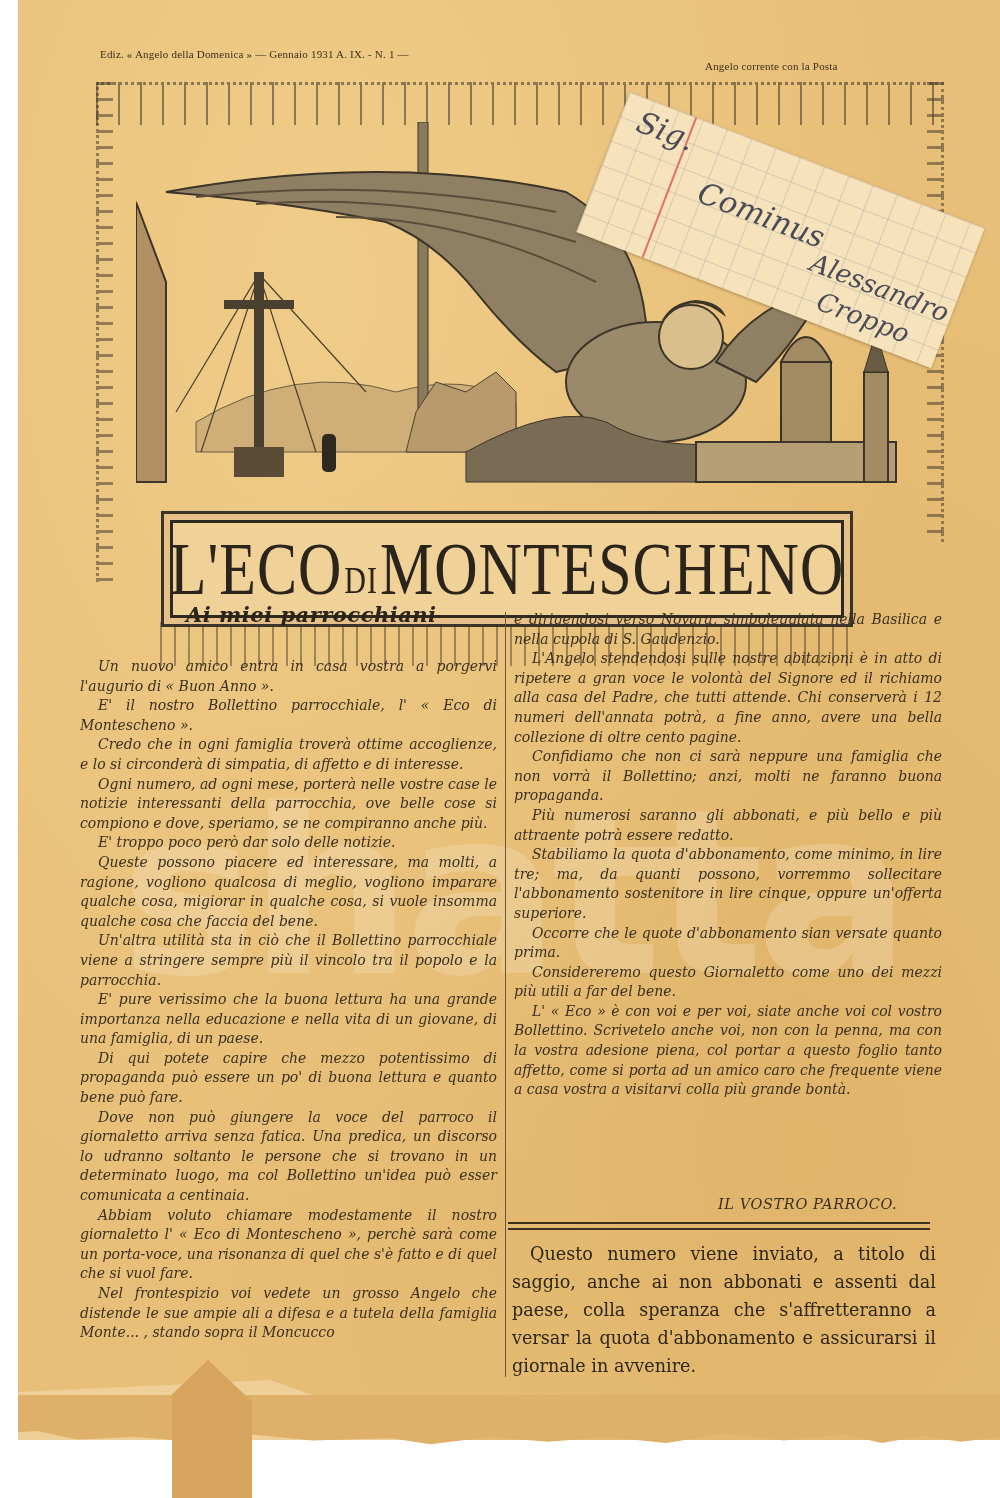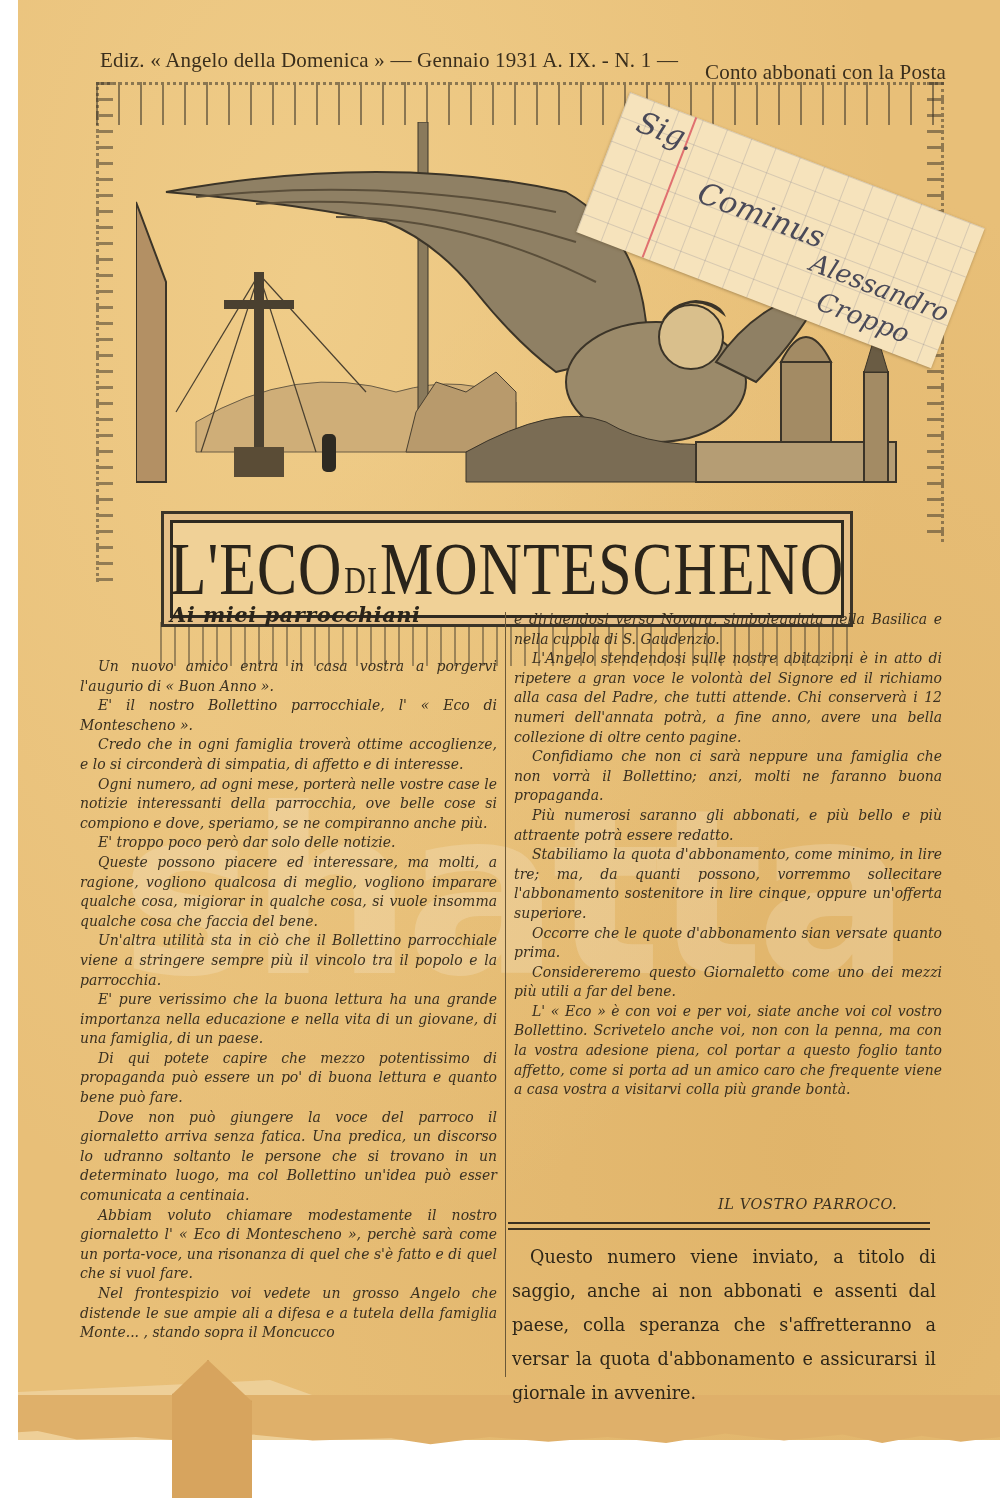--- a/index.html
+++ b/index.html
@@ -8,21 +8,21 @@
     background-image:radial-gradient(ellipse at 30% 20%, rgba(245,215,150,0.55), rgba(0,0,0,0) 60%),
                      radial-gradient(ellipse at 80% 80%, rgba(210,160,80,0.35), rgba(0,0,0,0) 60%);
   }
   .torn-bottom{position:absolute;left:18px;top:1395px;width:982px;height:60px;background:#dfb06a;
     clip-path:polygon(0 0,100% 0,100% 70%,96% 78%,92% 68%,88% 80%,84% 66%,78% 76%,72% 64%,66% 80%,60% 70%,54% 78%,48% 70%,42% 82%,38% 72%,30% 76%,24% 66%,18% 78%,12% 70%,6% 74%,2% 60%,0 62%);}
   .flap{position:absolute;left:172px;top:1360px;width:80px;height:138px;background:#d7a45e;
     clip-path:polygon(45% 0,100% 30%,100% 100%,0 100%,0 25%);box-shadow:0 0 2px #a07030;}
   .fold{position:absolute;left:18px;top:1380px;width:420px;height:60px;background:#efd3a0;opacity:.8;
     clip-path:polygon(0 20%,60% 0,100% 100%,0 100%);}
 
-  .header-line{position:absolute;left:100px;top:48px;width:860px;font-family:"Liberation Serif",serif;font-size:21px;color:#3a2e1c;white-space:nowrap;letter-spacing:.2px;}
+  .header-line{position:absolute;left:100px;top:48px;width:860px;font-family:"Liberation Serif",serif;font-size:11px;color:#3a2e1c;white-space:nowrap;letter-spacing:.2px;}
   .header-line .right{position:absolute;left:605px;top:12px;}
 
   .frame{position:absolute;left:96px;top:82px;width:848px;height:512px;}
   .frame-top{position:absolute;left:0;top:0;width:848px;height:40px;
     background:repeating-linear-gradient(90deg,#3b3428 0 2px,transparent 2px 22px);opacity:.55;
     border-top:3px dotted #3b3428;}
   .frame-left{position:absolute;left:0;top:0;width:14px;height:500px;border-left:3px dotted #3b3428;
     background:repeating-linear-gradient(180deg,#3b3428 0 3px,transparent 3px 16px);opacity:.5;}
   .frame-right{position:absolute;right:0;top:0;width:14px;height:460px;border-right:3px dotted #3b3428;
     background:repeating-linear-gradient(180deg,#3b3428 0 3px,transparent 3px 16px);opacity:.5;}
@@ -40,38 +40,38 @@
     transform:rotate(21deg);transform-origin:0 0;
     background-image:linear-gradient(90deg,rgba(120,120,140,.25) 1px,transparent 1px),linear-gradient(180deg,rgba(120,120,140,.25) 1px,transparent 1px);
     background-size:26px 26px;box-shadow:0 1px 3px rgba(80,60,30,.4);}
   .label .margin{position:absolute;left:70px;top:0;width:2px;height:100%;background:#e07070;}
   .label .hand{position:absolute;font-family:"DejaVu Serif",serif;font-style:italic;color:#4a4a58;font-size:30px;}
 
   .col{position:absolute;font-family:"DejaVu Serif",serif;font-style:italic;font-size:14px;color:#3a3020;line-height:19.6px;text-align:justify;}
   .col p{margin:0;text-indent:18px;}
   .col-left{left:80px;top:657px;width:417px;}
   .col-right{left:514px;top:610px;width:428px;}
-  .article-title{position:absolute;left:170px;top:602px;font-family:"DejaVu Serif",serif;font-weight:bold;font-style:italic;font-size:21px;color:#2a241a;letter-spacing:.5px;}
+  .article-title{position:absolute;left:186px;top:602px;font-family:"DejaVu Serif",serif;font-weight:bold;font-style:italic;font-size:21px;color:#2a241a;letter-spacing:.5px;}
   .divider-v{position:absolute;left:505px;top:612px;width:1px;height:765px;background:#6a5838;}
   .signature{position:absolute;left:718px;top:1196px;font-family:"DejaVu Serif",serif;font-style:italic;font-size:14.5px;color:#3a3020;letter-spacing:.6px;}
   .double-rule{position:absolute;left:508px;top:1222px;width:422px;height:4px;border-top:2px solid #3a3020;border-bottom:2px solid #3a3020;}
-  .notice{position:absolute;left:512px;top:1240px;width:424px;font-family:"DejaVu Serif",serif;font-size:17.6px;color:#2e2618;line-height:34px;text-align:justify;}
+  .notice{position:absolute;left:512px;top:1240px;width:424px;font-family:"DejaVu Serif",serif;font-size:17.6px;color:#2e2618;line-height:28px;text-align:justify;}
   .notice p{margin:0;text-indent:18px;}
   .watermark{position:absolute;left:120px;top:760px;font-family:"DejaVu Sans",sans-serif;font-size:230px;font-weight:bold;color:rgba(255,255,255,.18);letter-spacing:-8px;pointer-events:none;}
 </style>
 </head>
 <body>
 
 <div class="paper"></div>
 <div class="fold"></div>
 <div class="torn-bottom"></div>
 
 <div class="header-line">
   <span>Ediz. « Angelo della Domenica » — Gennaio 1931 A. IX. - N. 1 —</span>
-  <span class="right">Conto abbonati con la Posta</span>
+  <span class="right">Angelo corrente con la Posta</span>
 </div>
 
 <div class="frame">
   <div class="frame-top"></div>
   <div class="frame-left"></div>
   <div class="frame-right"></div>
 
   <svg class="illustration" viewBox="0 0 780 380">
 
     <path d="M60 300 Q160 240 260 270 Q330 250 380 280 L380 330 L60 330 Z" fill="#cfae78" stroke="#6a5c44" stroke-width="1"></path>

